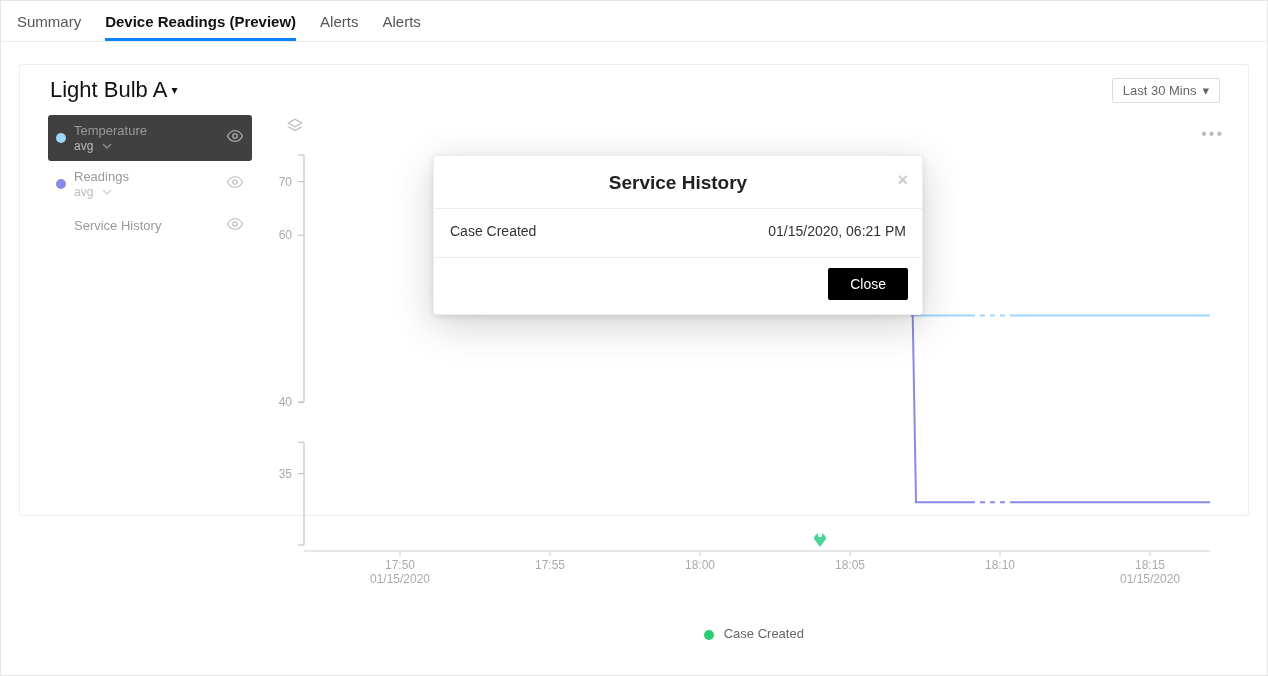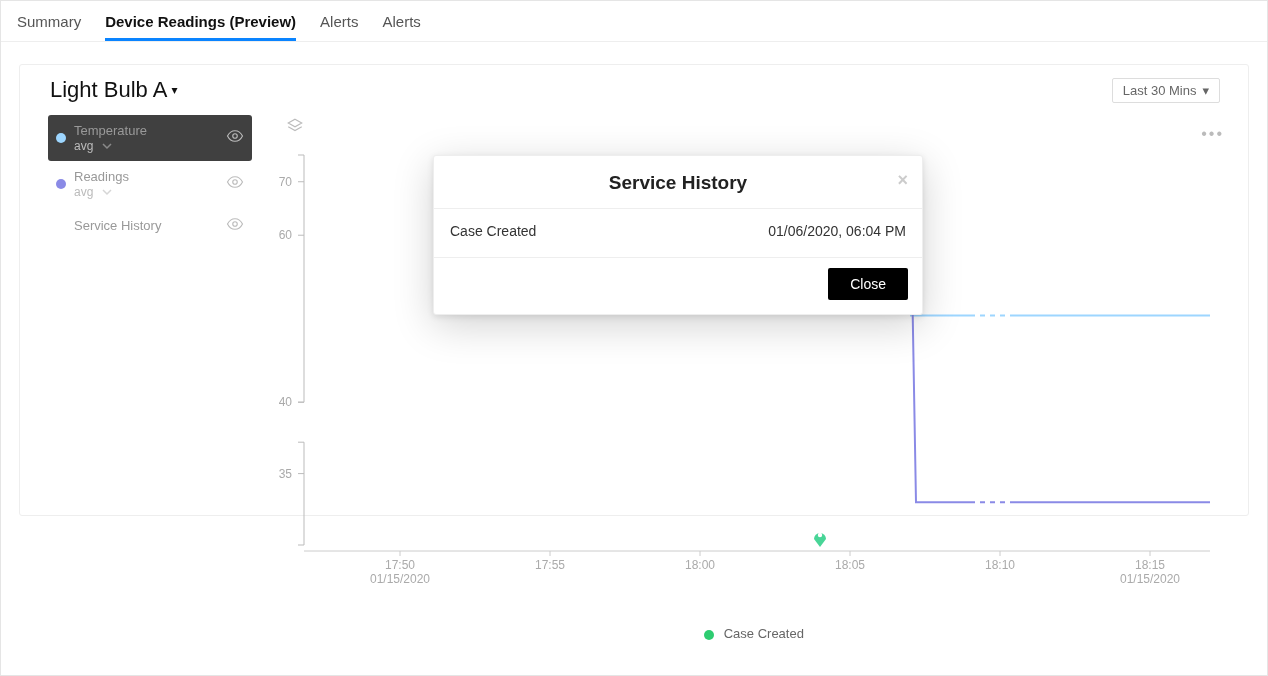--- a/index.html
+++ b/index.html
@@ -176,20 +176,20 @@
     </div>
   </div>
 
   <div class="modal">
     <div class="m-head">
       <span>Service History</span>
       <span class="m-close">×</span>
     </div>
     <div class="m-body">
       <span class="m-status">Case Created</span>
-      <span class="m-time">01/06/2020, 06:04 PM</span>
+      <span class="m-time">01/15/2020, 06:21 PM</span>
     </div>
     <div class="m-foot">
       <button class="btn">Close</button>
     </div>
   </div>
 
 </div>
 
 </body></html>

